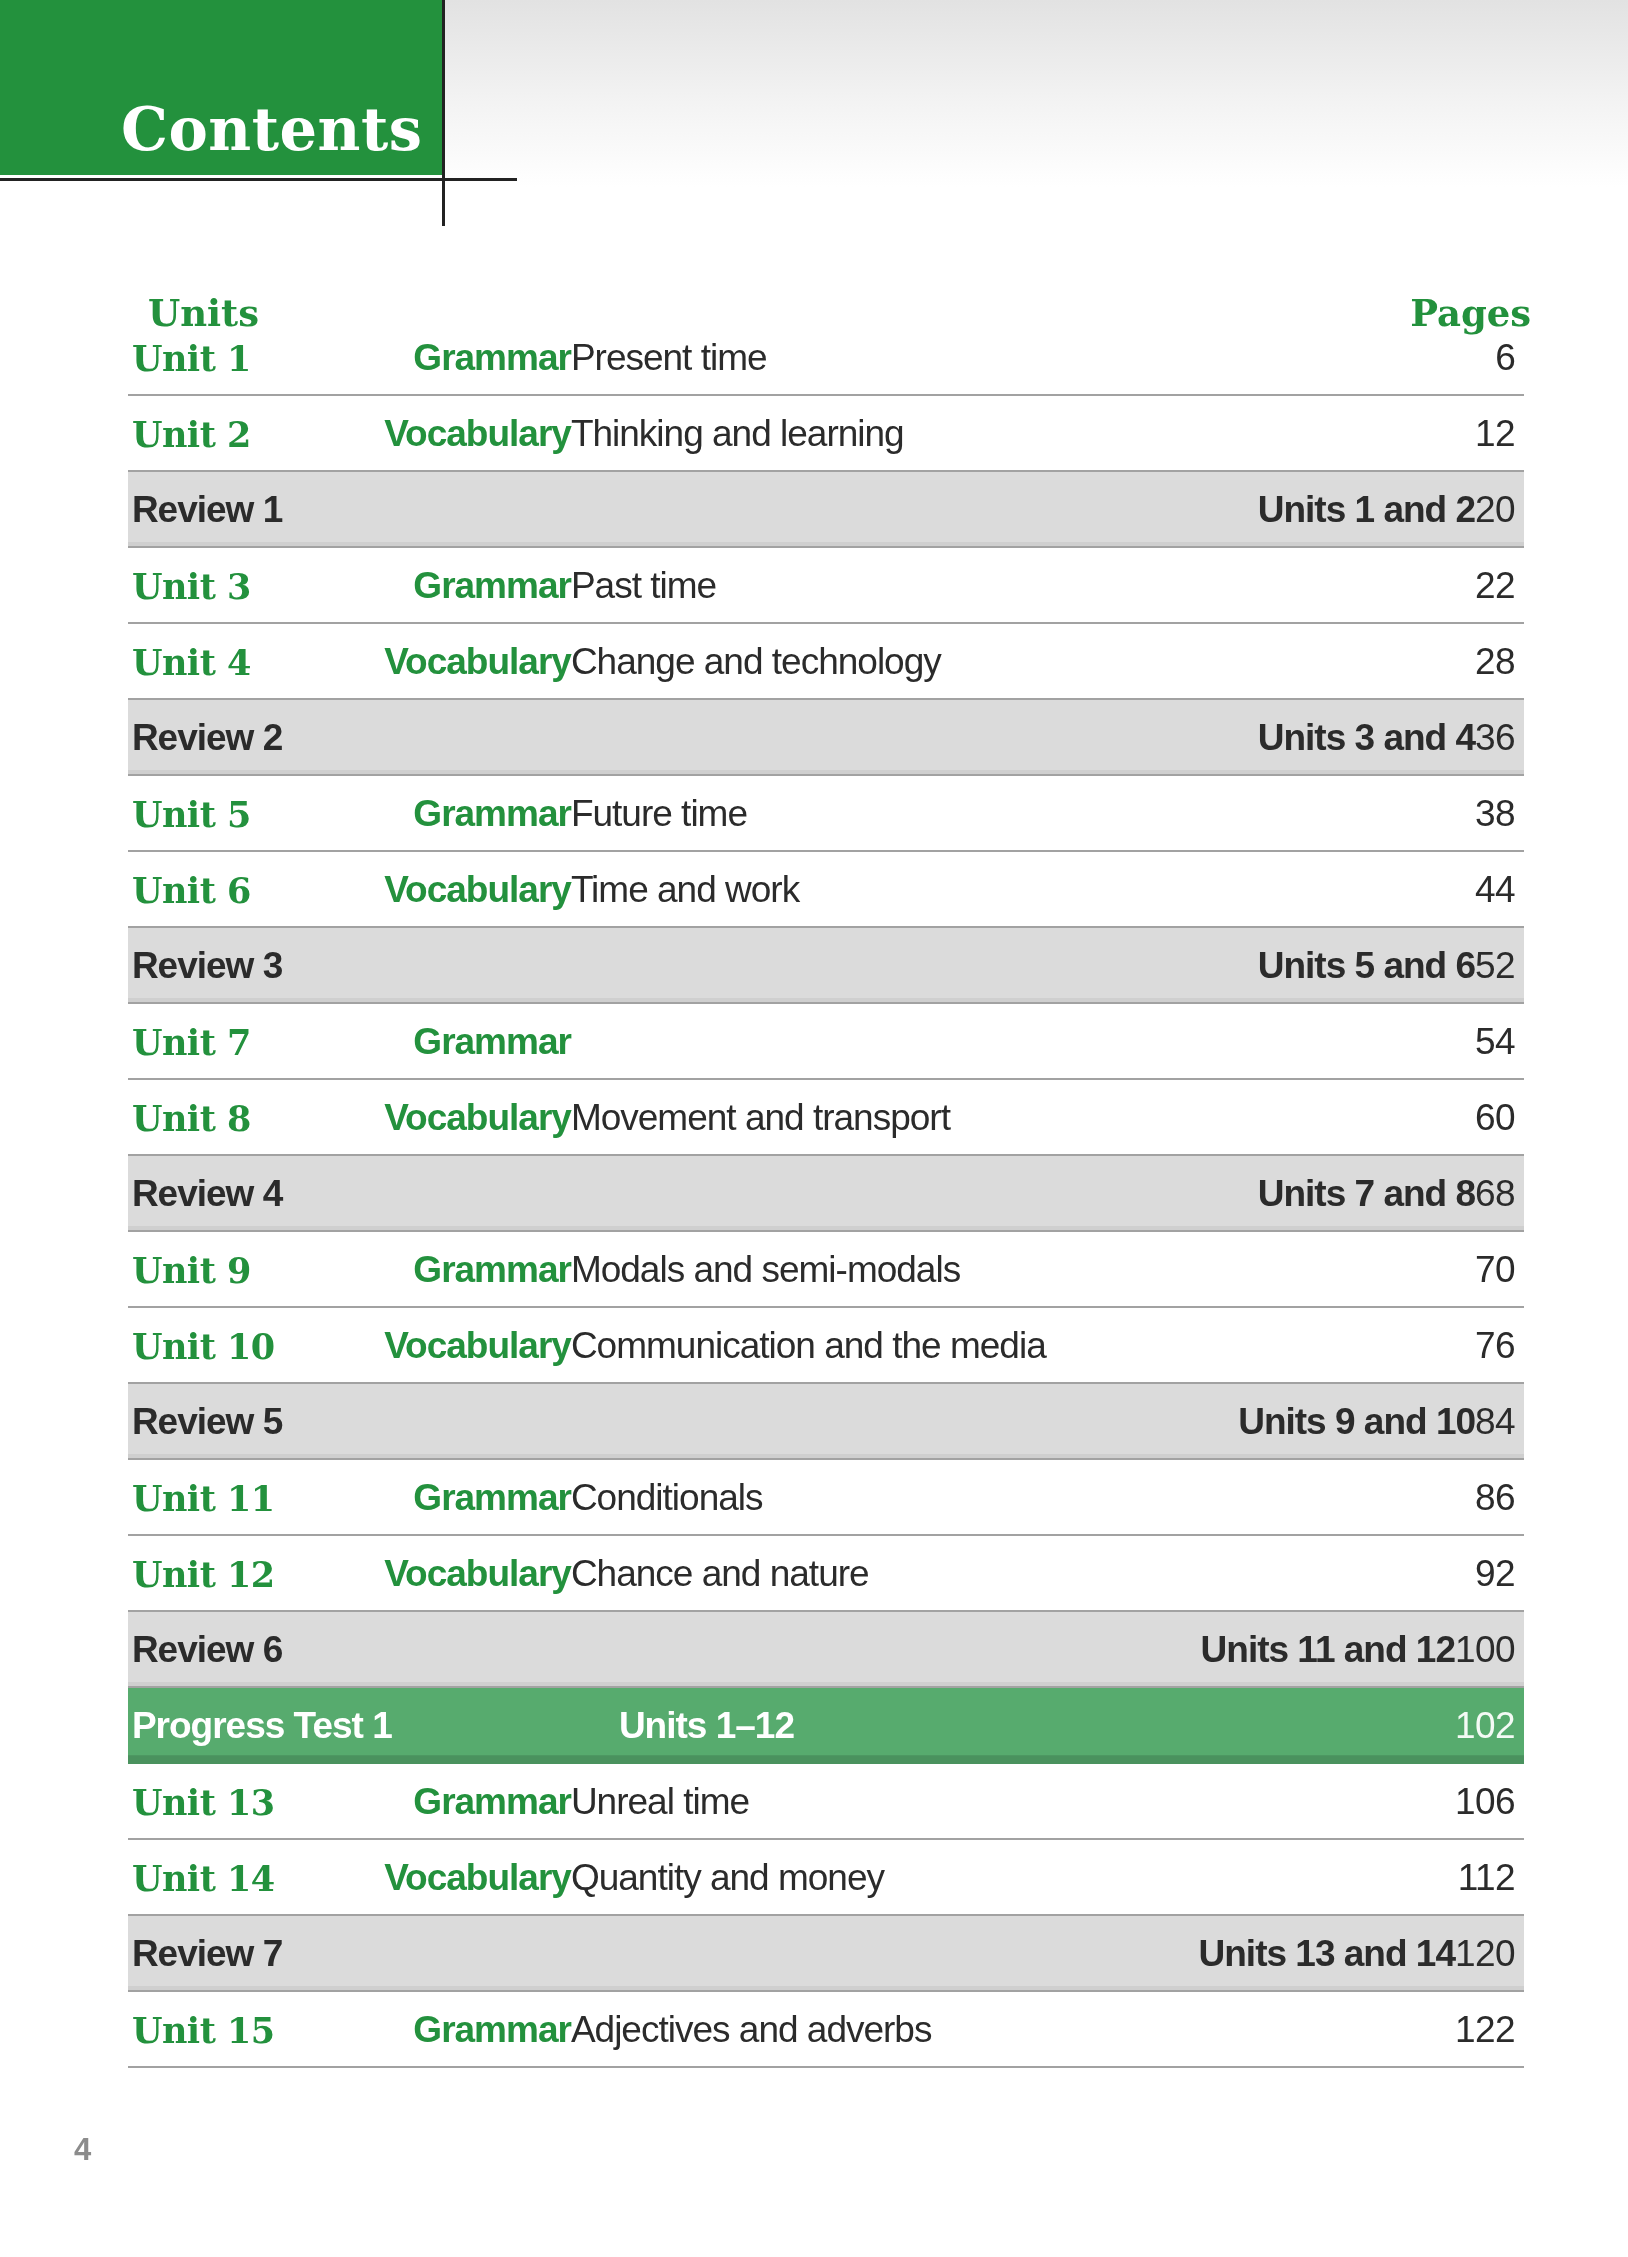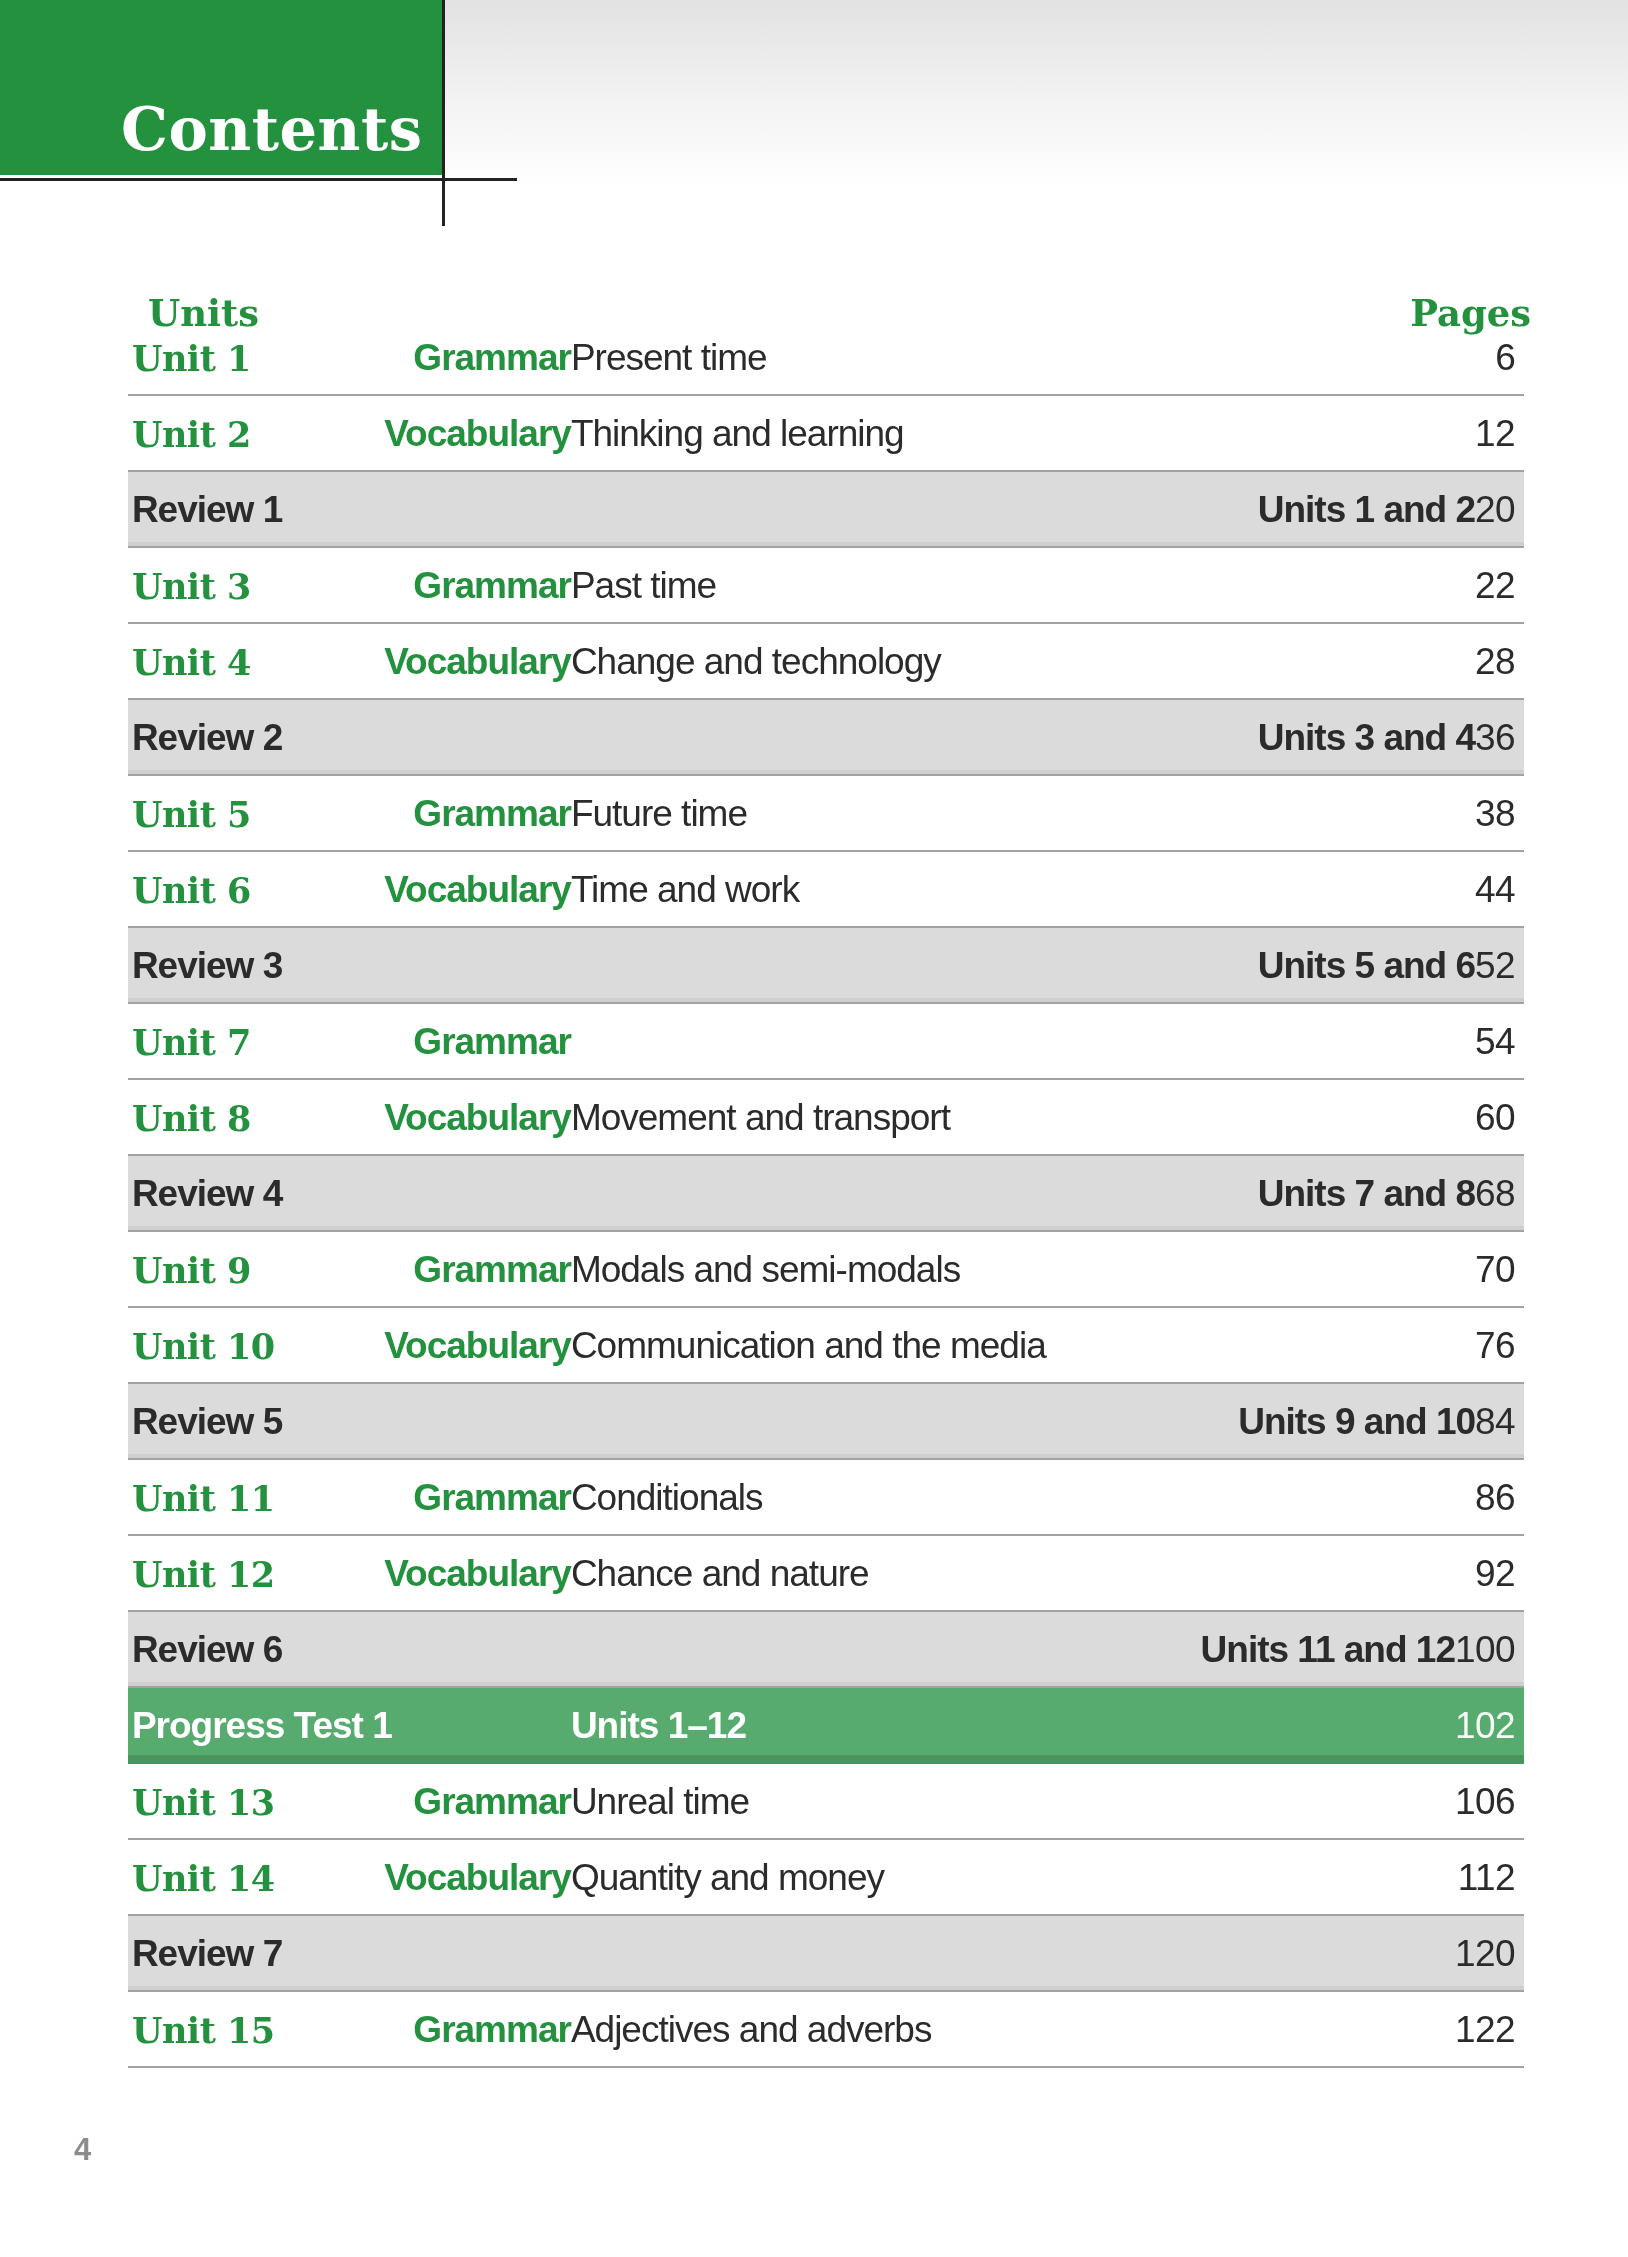--- a/index.html
+++ b/index.html
@@ -41,21 +41,21 @@
   
   .toc{position:absolute;left:128px;top:320px;width:1396px;}
   .row{
     position:relative;height:76px;display:flex;align-items:center;
     padding-left:3.9px;box-sizing:border-box;
   }
   .row.unit::after,.row.review::after{
     content:"";position:absolute;left:0;right:0;bottom:0;height:2px;background:#a2a2a2;
   }
   .row.review{background:#dbdbdb;box-shadow:inset 0 -5.9px 0 rgba(0,0,0,0.055);}
-  .row.progress{background:#57ab6e;box-shadow:inset 0 -8.8px 0 rgba(0,0,0,0.14);}
+  .row.progress{background:#57ab6e;box-shadow:inset 0 -8.8px 0 rgba(0,0,0,0.14);gap:48px;}
 
   .c1{width:163px;flex:0 0 auto;}
   .c1.slab{
     font-family:"DejaVu Serif","Liberation Serif",serif;
     font-weight:bold;font-size:35px;color:#23913d;letter-spacing:-0.5px;
   }
   .c1.dark{font-weight:bold;font-size:37px;color:#2b2b2b;letter-spacing:-1px;}
   .c1.light{font-weight:bold;font-size:37px;color:#ffffff;letter-spacing:-1px;width:439px;}
   .c2{width:276px;flex:0 0 auto;font-size:37px;letter-spacing:-1px;text-align:right;}
   .c2.green{font-weight:bold;color:#23913d;}
@@ -203,20 +203,21 @@
       <span class="pg">106</span>
     </div>
     <div class="row unit">
       <span class="c1 slab">Unit 14</span>
       <span class="c2 green">Vocabulary</span>
       <span class="c3">Quantity and money</span>
       <span class="pg">112</span>
     </div>
     <div class="row review">
       <span class="c1 dark">Review 7</span>
+      <span class="c2 dark">Units 13 and 14</span>
       <span class="pg">120</span>
     </div>
     <div class="row unit">
       <span class="c1 slab">Unit 15</span>
       <span class="c2 green">Grammar</span>
       <span class="c3">Adjectives and adverbs</span>
       <span class="pg">122</span>
     </div>
   </div>
 

